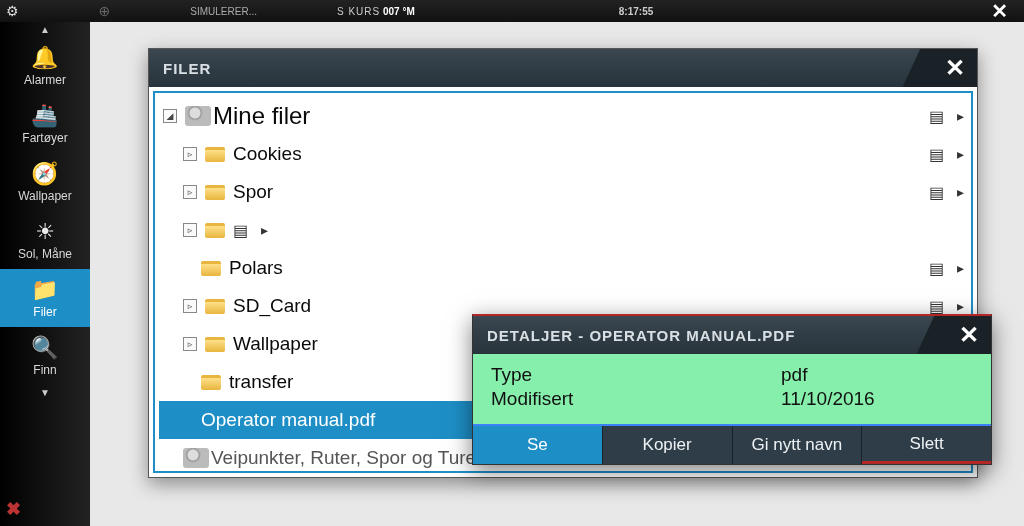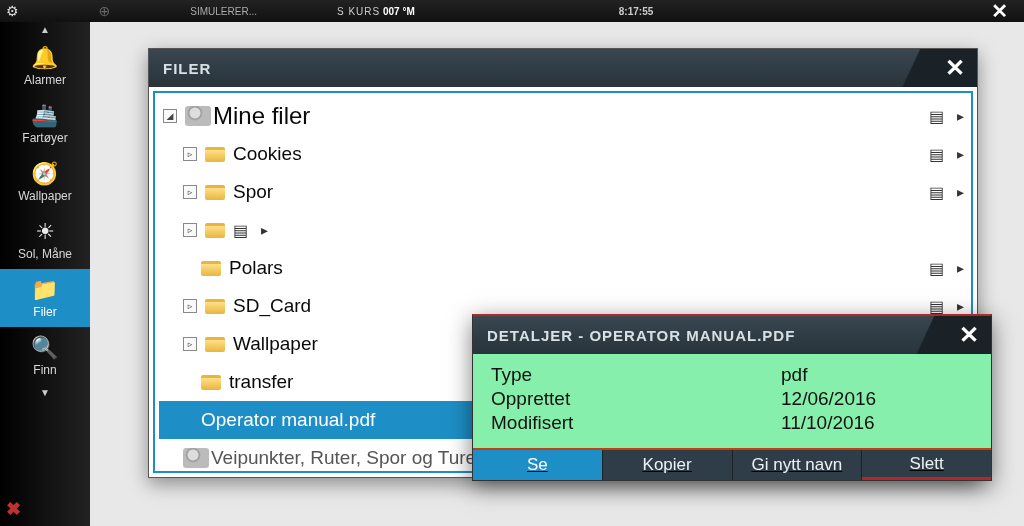--- a/index.html
+++ b/index.html
@@ -127,23 +127,22 @@
       background:#86efac;
       border:1px solid #333;
       box-shadow: 0 6px 22px rgba(0,0,0,0.5);
       border-top:2px solid #b42727;
     }
     .details-body { padding: 10px 18px 12px; font-size:19px; color:#111; }
     .drow { display:flex; margin-bottom:2px;align-items:center; }
     .drow .dl { width:290px; }
     .drow .dv { }
     .details-buttons {
-      display:flex; height:32px;
-      border-top:2px solid #c2410c;
-      text-decoration:underline;
+      display:flex; height:40px;
+      border-top:2px solid #3b82f6;
     }
     .dbtn {
       flex:1; display:flex; align-items:center; justify-content:center;
       background:#2e3d47; color:#eef2f4; font-size:17px;
       border-right:1px solid #1a2228; cursor:pointer;
     }
     .dbtn:last-child{ border-right:none; border-bottom:3px solid #b42727;}
     .dbtn.primary { background:#1e8fc6; color:#fff; }
   </style>
 </head>
@@ -311,24 +310,20 @@
     </span>
     <div class="slant"></div>
     <div class="close-btn">✕</div>
   </div>
   <div class="details-body">
     <div class="drow">
       <span class="dl">Type</span>
       <span class="dv">pdf</span>
     </div>
     <div class="drow">
-      <span class="dl">Opprettet</span>
-      <span class="dv">12/06/2016</span>
-    </div>
-    <div class="drow">
       <span class="dl">Modifisert</span>
       <span class="dv">11/10/2016</span>
     </div>
   </div>
   <div class="details-buttons">
     <div class="dbtn primary">Se</div>
     <div class="dbtn">Kopier</div>
     <div class="dbtn">Gi nytt navn</div>
     <div class="dbtn">Slett</div>
   </div>

